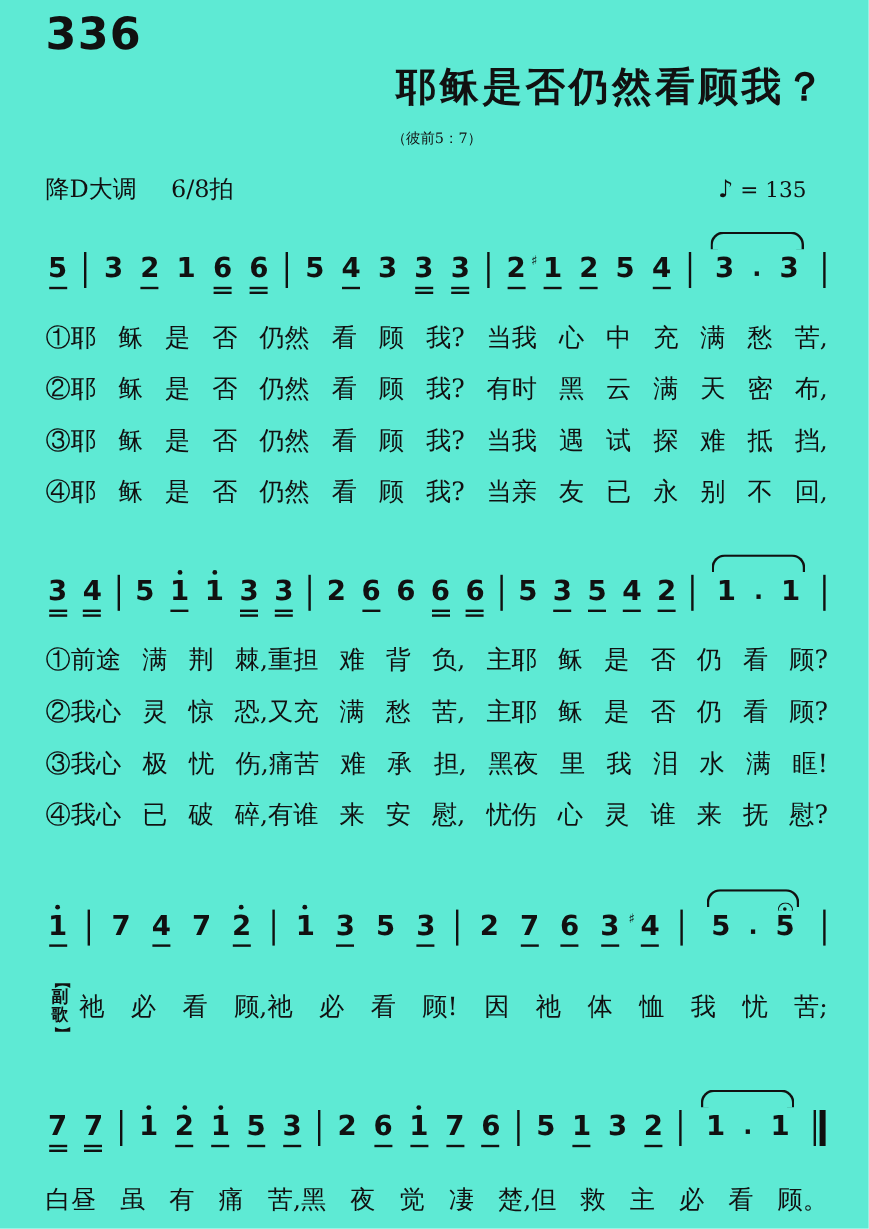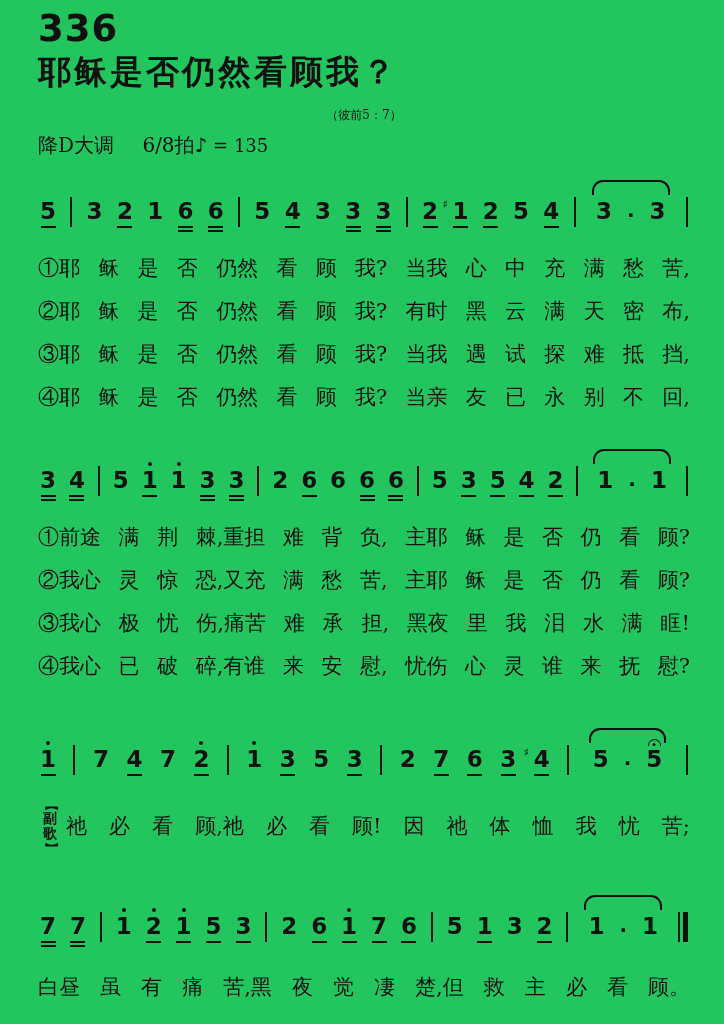--- a/index.html
+++ b/index.html
@@ -1,39 +1,39 @@
 <!DOCTYPE html>
 <html><head>
 <meta charset="utf-8">
 <style>
   html,body{margin:0;padding:0;background:#ffffff;}
   .page{
     position:relative;
     width:724px;height:1024px;
     box-sizing:border-box;
     padding:10px 34px 0 38px;
-    background:#22c55e;
+    background:#5eead4;
     color:#111;
     overflow:hidden;
     font-family:"DejaVu Serif","Liberation Serif",serif;
   }
   
   .hymn-number{
     font-family:"DejaVu Sans","Liberation Sans",sans-serif;
     font-weight:900;font-size:37px;line-height:38px;letter-spacing:1px;
   }
   .title{
-    margin:2px 0 0 0;text-align:left;
+    margin:2px 0 0 0;text-align:right;
     font-family:"DejaVu Sans","Liberation Sans",sans-serif;
     font-weight:800;font-size:33px;line-height:44px;letter-spacing:3px;
   }
   .scripture{text-align:center;font-size:12px;line-height:26px;margin-top:8px;}
   .meta-row{
-    display:flex;align-items:baseline;
-    margin-top:4px;font-size:20px;line-height:26px;
+    display:flex;align-items:baseline;justify-content:space-between;
+    margin-top:16px;font-size:20px;line-height:26px;
   }
   .meta-left .key{margin-right:22px;}
   .tempo{font-size:18px;margin-right:18px;}
   .tempo .glyph{font-family:"DejaVu Sans",sans-serif;font-size:20px;}
   
   .notation{
     display:flex;justify-content:space-between;align-items:flex-end;
     margin:0 2px;
   }
   .nline1{margin-top:30px;}

